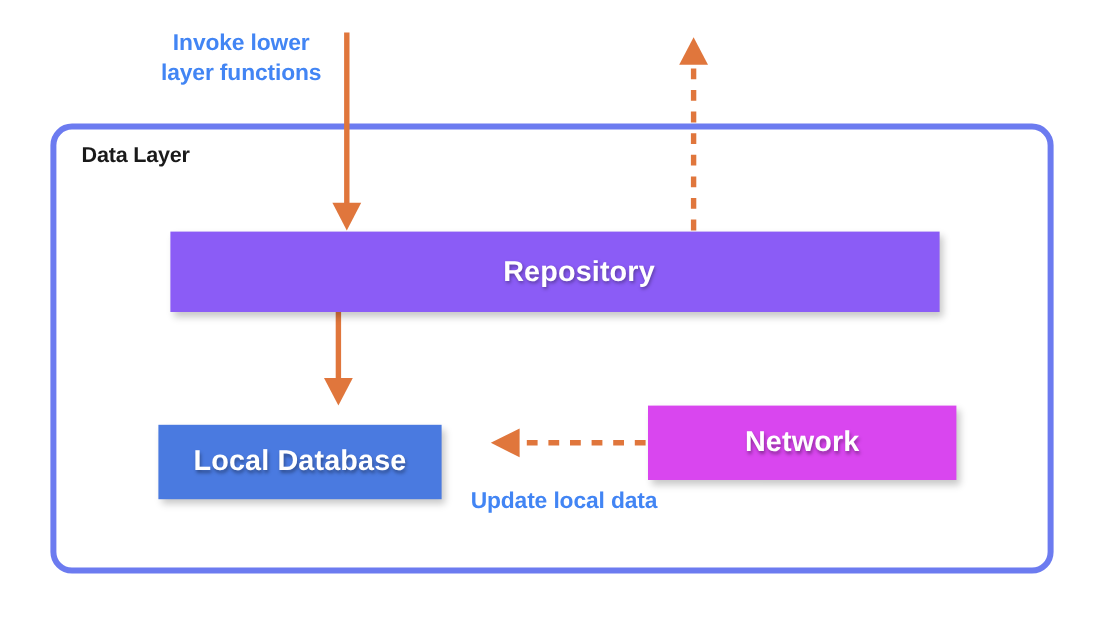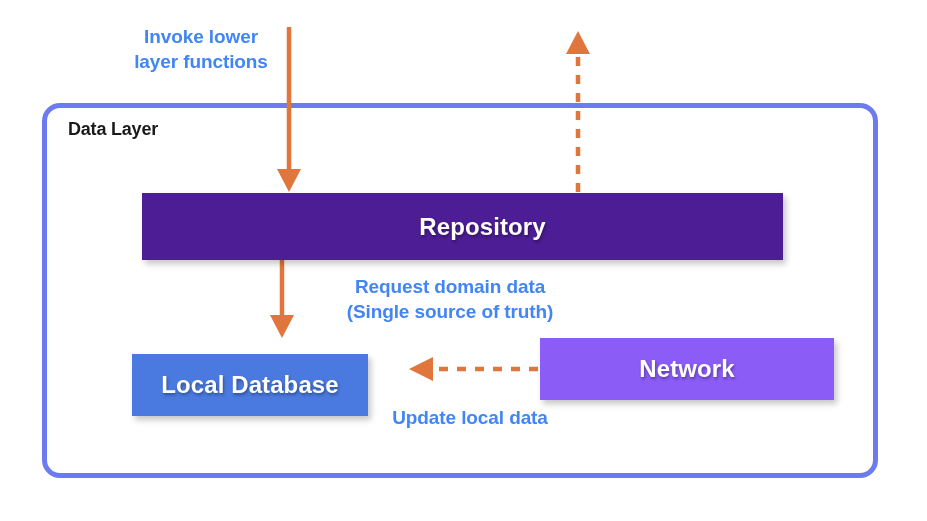--- a/index.html
+++ b/index.html
@@ -56,36 +56,36 @@
     font-weight: bold;
     letter-spacing: 0.1px;
     text-shadow: 1px 2px 3px rgba(0,0,0,0.35);
     white-space: nowrap;
   }
   .block-repository {
     left: 142px;
     top: 193px;
     width: 641px;
     height: 67px;
-    background: #4c1d95;
+    background: #8b5cf6;
     padding-left: 40px;
   }
   .block-local-db {
     left: 132px;
     top: 354px;
     width: 236px;
     height: 62px;
     background: #4A7AE0;
   }
   .block-network {
     left: 540px;
     top: 338px;
-    width: 294px;
+    width: 257px;
     height: 62px;
-    background: #8b5cf6;
+    background: #d946ef;
   }
 
   
   .annotation {
     position: absolute;
     color: #4285F4;
     font-size: 19px;
     font-weight: bold;
     line-height: 1.33;
     white-space: pre-line;
@@ -166,18 +166,16 @@
   </div>
 
   <div class="block block-network">
     <span class="block-label">Network</span>
   </div>
 
   <div class="annotation anno-invoke">Invoke lower
 layer functions</div>
 
 
-  <div class="annotation anno-request">Request domain data
-(Single source of truth)</div>
 
   <div class="annotation anno-update">Update local data</div>
 
 </div>
 
 </body></html>

